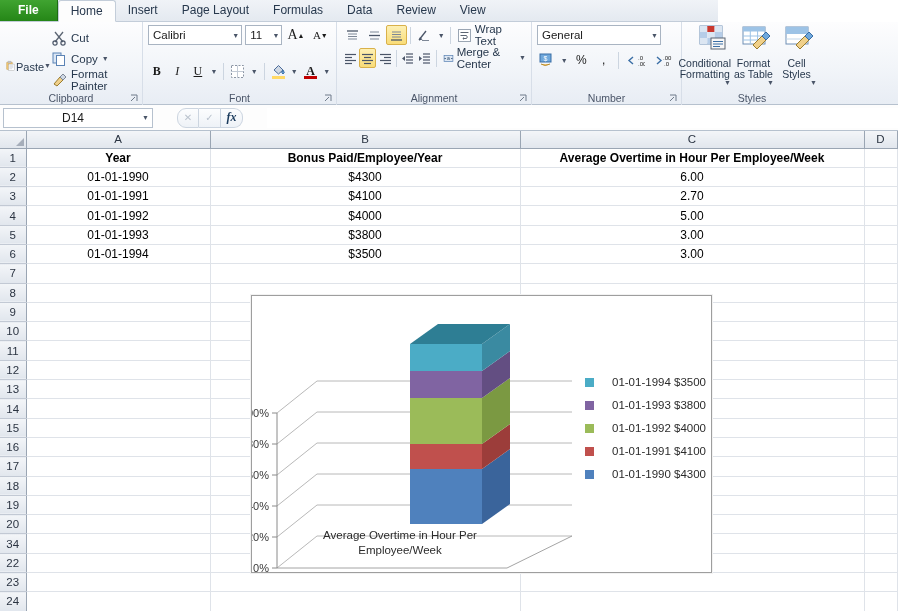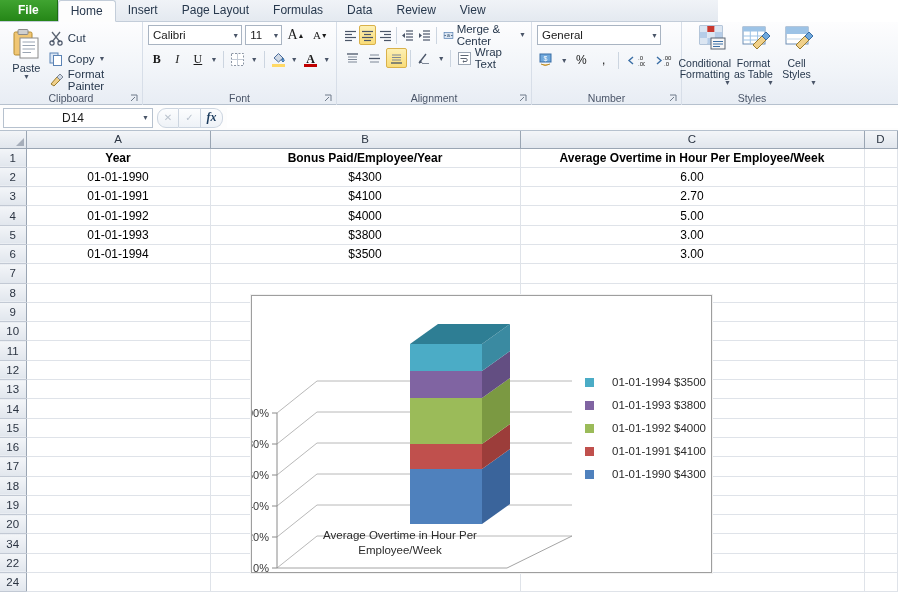--- a/index.html
+++ b/index.html
@@ -51,32 +51,32 @@
   }
   .dlg-launcher {
     position: absolute; bottom: 2px; right: 3px;
     width: 9px; height: 9px; color: #6f7b8a; font-size: 8px; line-height: 9px;
   }
   .dlg-launcher svg { display:block; }
 
   
   .g-clip { width: 143px; display: flex; }
   .paste-btn {
-    width: 46px; display: flex; flex-direction: column; align-items: center;
+    width: 46px; display: flex; flex-direction: row; align-items: center;
     padding-top: 2px;
   }
   .paste-label { font-size: 11px; color: #27384d; margin-top: 1px; }
   .caret-dn { font-size: 7px; color: #4a5568; line-height: 6px; }
   .clip-right { display: flex; flex-direction: column; justify-content: flex-start; padding-top: 4px; gap: 3px; }
   .cmd-sm { display: flex; align-items: center; gap: 4px; font-size: 11.5px; color: #27384d; height: 18px; }
   .cmd-sm .ico { width: 16px; height: 16px; display:block; flex: 0 0 16px; }
 
   
   .g-font { width: 194px; }
-  .font-row { display: flex; align-items: center; gap: 3px; margin-bottom: 4px; }
+  .font-row { display: flex; align-items: center; gap: 3px; margin-bottom: 16px; }
   .combo {
     border: 1px solid #a9b4c2; background: #fff; height: 20px;
     display: flex; align-items: center; justify-content: space-between;
     padding: 0 2px 0 4px; font-size: 11.5px; color: #1a1a1a;
   }
   .combo .cv { overflow: hidden; white-space: nowrap; }
   .combo .cd { color: #4a5568; font-size: 7px; padding-left: 3px; }
   .fname { width: 97px; }
   .fsize { width: 38px; }
   .btn-ico {
@@ -103,21 +103,21 @@
 
   
   .g-styles { width: 140px; border-right: none; display: flex; gap: 2px; padding-top: 2px; }
   .style-btn { width: 44px; display: flex; flex-direction: column; align-items: flex-end; }
   .style-btn .lbl { font-size: 10.5px; color: #27384d; text-align: center; line-height: 11px; margin-top: 2px; }
 
   
   .formulabar {
     position: absolute; top: 105px; left: 0; width: 898px; height: 26px;
     background: #fdfdfd; border-bottom: 1px solid #b6c1ce;
-    display: flex; align-items: center;
+    display: flex; align-items: center; gap: 20px;
   }
   .namebox {
     width: 150px; height: 20px; margin-left: 3px;
     border: 1px solid #b6c1ce; background: #fff;
     display: flex; align-items: center; justify-content: space-between;
     padding: 0 3px 0 0; font-size: 12px;
   }
   .namebox .nv { flex: 1; text-align: center; color: #1a1a1a; }
   .namebox .nd { font-size: 7px; color: #4a5568; }
   .fx-zone { display: flex; align-items: center; gap: 0; margin-left: 4px; }
@@ -307,20 +307,66 @@
             <path d="M1 1 H7 V7" fill="none" stroke="#6f7b8a"></path>
             <path d="M1 7 L5 3" stroke="#6f7b8a"></path>
           </svg>
       </div>
     </div>
 
     <div class="group g-align">
       <div class="al-row">
         <div class="al-btn">
           <svg width="15" height="15" viewBox="0 0 15 15">
+            <line x1="2" y1="3" x2="13" y2="3" stroke="#4a5568" stroke-width="1.3"></line>
+            <line x1="3" y1="6" x2="12" y2="6" stroke="#7d8796"></line>
+              <line x1="3" y1="8.5" x2="12" y2="8.5" stroke="#7d8796"></line>
+              <line x1="3" y1="11" x2="12" y2="11" stroke="#7d8796"></line>
+          </svg>
+        </div>
+        <div class="al-btn">
+          <svg width="15" height="15" viewBox="0 0 15 15">
+            <line x1="3" y1="4" x2="12" y2="4" stroke="#7d8796"></line>
+            <line x1="2" y1="7.5" x2="13" y2="7.5" stroke="#4a5568" stroke-width="1.3"></line>
+            <line x1="3" y1="11" x2="12" y2="11" stroke="#7d8796"></line>
+          </svg>
+        </div>
+        <div class="al-btn on">
+          <svg width="15" height="15" viewBox="0 0 15 15">
+            <line x1="3" y1="4" x2="12" y2="4" stroke="#7d8796"></line>
+              <line x1="3" y1="6.5" x2="12" y2="6.5" stroke="#7d8796"></line>
+              <line x1="3" y1="9" x2="12" y2="9" stroke="#7d8796"></line>
+            <line x1="2" y1="12" x2="13" y2="12" stroke="#4a5568" stroke-width="1.3"></line>
+          </svg>
+        </div>
+        <div class="sep-v"></div>
+        <div class="al-btn">
+          <svg width="15" height="15" viewBox="0 0 15 15">
+            <path d="M2 12 L9 3" stroke="#4a5568" stroke-width="1.3"></path>
+            <path d="M3 9 L2 12.5 L5.5 11.5 Z" fill="#4a5568"></path>
+            <line x1="5" y1="12.5" x2="12" y2="12.5" stroke="#7d8796"></line>
+          </svg>
+        </div>
+        <div class="al-btn" style="width:11px">
+            <span style="font-size:7px;color:#4a5568">▼</span>
+          </div>
+        <div class="sep-v"></div>
+        <div class="al-txt">
+          <svg width="15" height="15" viewBox="0 0 15 15">
+            <rect x="1.5" y="1.5" width="12" height="12" fill="#fff" stroke="#9aa5b3"></rect>
+            <line x1="3.5" y1="4.5" x2="11.5" y2="4.5" stroke="#5b6472"></line>
+            <path d="M3.5 7.5 H9.5 a2 2 0 0 1 0 3 H6" fill="none" stroke="#5b6472"></path>
+            <path d="M7 9 L5.5 10.5 L7 12 Z" fill="#5b6472"></path>
+          </svg>
+          <span>Wrap Text</span>
+        </div>
+      </div>
+      <div class="al-row">
+        <div class="al-btn">
+          <svg width="15" height="15" viewBox="0 0 15 15">
             <line x1="2" y1="3.5" x2="13" y2="3.5" stroke="#4a5568" stroke-width="1.2"></line>
             <line x1="2" y1="6.5" x2="9" y2="6.5" stroke="#4a5568" stroke-width="1.2"></line>
             <line x1="2" y1="9.5" x2="13" y2="9.5" stroke="#4a5568" stroke-width="1.2"></line>
             <line x1="2" y1="12.5" x2="9" y2="12.5" stroke="#4a5568" stroke-width="1.2"></line>
           </svg>
         </div>
         <div class="al-btn on">
           <svg width="15" height="15" viewBox="0 0 15 15">
             <line x1="2" y1="3.5" x2="13" y2="3.5" stroke="#4a5568" stroke-width="1.2"></line>
             <line x1="4" y1="6.5" x2="11" y2="6.5" stroke="#4a5568" stroke-width="1.2"></line>
@@ -357,66 +403,20 @@
         </div>
         <div class="sep-v"></div>
         <div class="al-txt">
           <svg width="15" height="15" viewBox="0 0 15 15">
             <rect x="1.5" y="3.5" width="12" height="8" fill="#dce6f2" stroke="#5b83b5"></rect>
             <text x="7.5" y="10" font-size="7" fill="#1a3a5c" text-anchor="middle" font-family="Liberation Sans, sans-serif">a</text>
             <path d="M4 7.5 L2 7.5 M11 7.5 L13 7.5" stroke="#1a3a5c"></path>
           </svg>
           <span>Merge &amp; Center</span>
           <span class="caret-dn">▼</span>
-        </div>
-      </div>
-      <div class="al-row">
-        <div class="al-btn">
-          <svg width="15" height="15" viewBox="0 0 15 15">
-            <line x1="2" y1="3" x2="13" y2="3" stroke="#4a5568" stroke-width="1.3"></line>
-            <line x1="3" y1="6" x2="12" y2="6" stroke="#7d8796"></line>
-              <line x1="3" y1="8.5" x2="12" y2="8.5" stroke="#7d8796"></line>
-              <line x1="3" y1="11" x2="12" y2="11" stroke="#7d8796"></line>
-          </svg>
-        </div>
-        <div class="al-btn">
-          <svg width="15" height="15" viewBox="0 0 15 15">
-            <line x1="3" y1="4" x2="12" y2="4" stroke="#7d8796"></line>
-            <line x1="2" y1="7.5" x2="13" y2="7.5" stroke="#4a5568" stroke-width="1.3"></line>
-            <line x1="3" y1="11" x2="12" y2="11" stroke="#7d8796"></line>
-          </svg>
-        </div>
-        <div class="al-btn on">
-          <svg width="15" height="15" viewBox="0 0 15 15">
-            <line x1="3" y1="4" x2="12" y2="4" stroke="#7d8796"></line>
-              <line x1="3" y1="6.5" x2="12" y2="6.5" stroke="#7d8796"></line>
-              <line x1="3" y1="9" x2="12" y2="9" stroke="#7d8796"></line>
-            <line x1="2" y1="12" x2="13" y2="12" stroke="#4a5568" stroke-width="1.3"></line>
-          </svg>
-        </div>
-        <div class="sep-v"></div>
-        <div class="al-btn">
-          <svg width="15" height="15" viewBox="0 0 15 15">
-            <path d="M2 12 L9 3" stroke="#4a5568" stroke-width="1.3"></path>
-            <path d="M3 9 L2 12.5 L5.5 11.5 Z" fill="#4a5568"></path>
-            <line x1="5" y1="12.5" x2="12" y2="12.5" stroke="#7d8796"></line>
-          </svg>
-        </div>
-        <div class="al-btn" style="width:11px">
-            <span style="font-size:7px;color:#4a5568">▼</span>
-          </div>
-        <div class="sep-v"></div>
-        <div class="al-txt">
-          <svg width="15" height="15" viewBox="0 0 15 15">
-            <rect x="1.5" y="1.5" width="12" height="12" fill="#fff" stroke="#9aa5b3"></rect>
-            <line x1="3.5" y1="4.5" x2="11.5" y2="4.5" stroke="#5b6472"></line>
-            <path d="M3.5 7.5 H9.5 a2 2 0 0 1 0 3 H6" fill="none" stroke="#5b6472"></path>
-            <path d="M7 9 L5.5 10.5 L7 12 Z" fill="#5b6472"></path>
-          </svg>
-          <span>Wrap Text</span>
         </div>
       </div>
       <div class="group-label">Alignment</div>
       <div class="dlg-launcher">
         <svg width="9" height="9" viewBox="0 0 9 9">
             <path d="M1 1 H7 V7" fill="none" stroke="#6f7b8a"></path>
             <path d="M1 7 L5 3" stroke="#6f7b8a"></path>
           </svg>
       </div>
     </div>
@@ -693,20 +693,27 @@
             <td class="cell"></td>
           </tr>
       <tr>
             <td class="rowhead">22</td>
             <td class="cell"></td>
             <td class="cell"></td>
             <td class="cell"></td>
             <td class="cell"></td>
           </tr>
       <tr>
+            <td class="rowhead">23</td>
+            <td class="cell"></td>
+            <td class="cell"></td>
+            <td class="cell"></td>
+            <td class="cell"></td>
+          </tr>
+      <tr>
             <td class="rowhead">24</td>
             <td class="cell"></td>
             <td class="cell"></td>
             <td class="cell"></td>
             <td class="cell"></td>
           </tr>
     </tbody>
       </table>
   </div>
 

